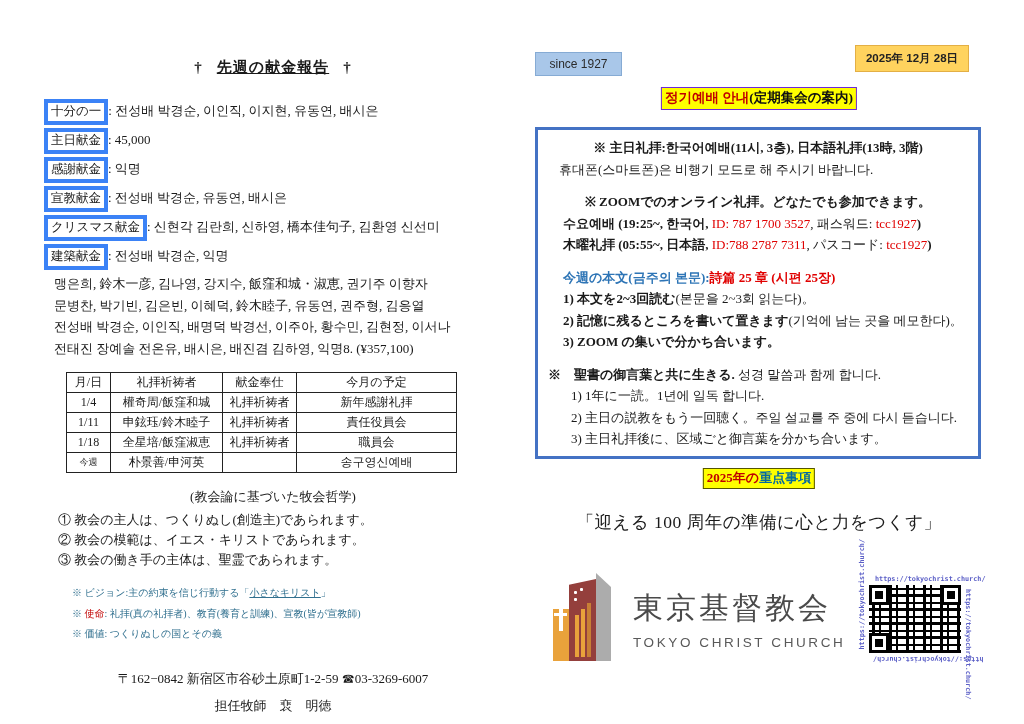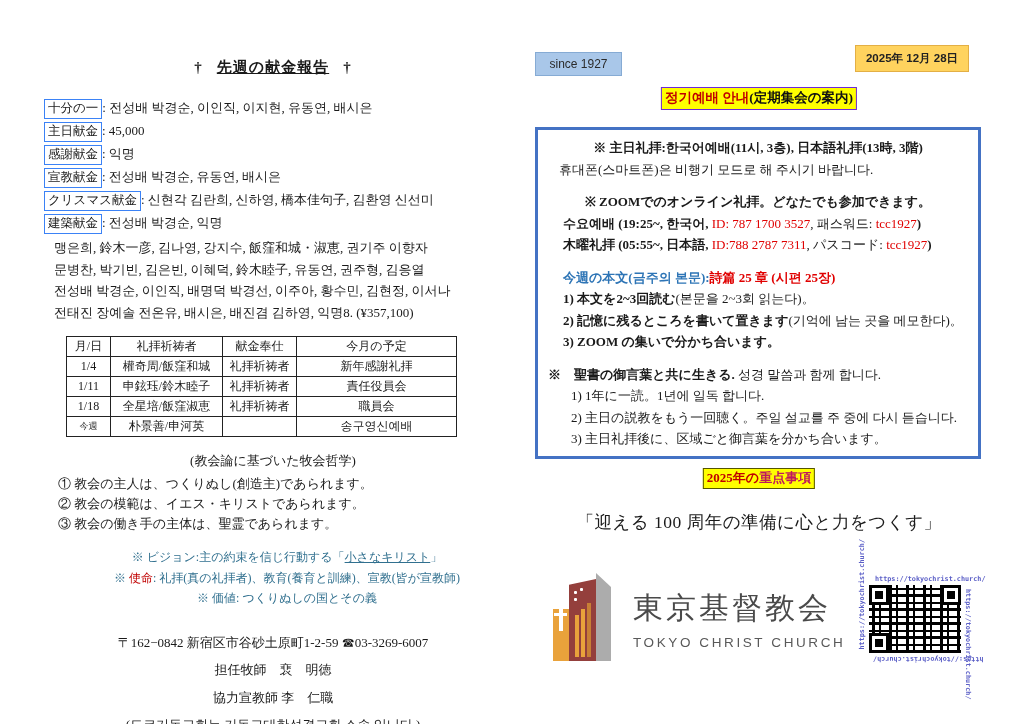--- a/index.html
+++ b/index.html
@@ -8,36 +8,36 @@
 
   .page { position:absolute; top:0; }
   .page-left  { left:44px;  top:58px; width:458px; }
   .page-right { left:535px; top:40px; width:448px; height:660px; }
 
   
   .report-title { text-align:center; font-size:15px; font-weight:bold; margin-bottom:22px; letter-spacing:1px; }
   .report-title .u { text-decoration:underline; margin:0 14px; }
 
   .offering-line { font-size:13px; line-height:17px; margin-bottom:3px; white-space:nowrap; }
-  .offering-label { display:inline-block; border:1px solid #3b82f6; padding:0px 3px 1px 3px; font-size:12.5px; }
+  .offering-label { display:inline-block; border:4px solid #3b82f6; padding:0px 3px 1px 3px; font-size:12.5px; }
   .offering-value { font-size:13px; }
 
   .cont-line { font-size:13px; line-height:21.5px; padding-left:10px; white-space:nowrap; }
 
   table.schedule { border-collapse:collapse; margin:13px 0 0 22px; font-size:12px; }
   table.schedule td, table.schedule th { border:1px solid #222; text-align:center; font-weight:normal; padding:1px 4px; height:19px; }
   .col-date { width:44px; } .col-prayer { width:112px; } .col-offer { width:74px; } .col-plan { width:160px; }
   .cell-small { font-size:9px; }
 
   .philosophy { margin-top:15px; }
   .philosophy-heading { text-align:center; font-size:13px; margin-bottom:4px; }
   .philosophy-item { font-size:13px; line-height:20px; padding-left:14px; white-space:nowrap; }
 
   .principles { margin-top:13px; padding-left:28px; }
-  .principle-line { font-size:12px; line-height:20.5px; color:#31708F; white-space:nowrap;text-align:center; }
+  .principle-line { font-size:10px; line-height:20.5px; color:#31708F; white-space:nowrap; }
   .principle-line .red { color:#C00000; }
   .principle-line .u { text-decoration:underline; }
 
   .footer-block { margin-top:20px; text-align:center; }
   .footer-line { font-size:13px; line-height:27.5px; white-space:nowrap; }
   .footer-note { text-decoration:underline; }
 
   
   .since-badge { position:absolute; left:0; top:12px; width:87px; height:24px;
     background:#A9C7E9; border:1px solid #86ABD4; color:#2b2b2b;
@@ -62,21 +62,21 @@
   .ib-indent3 { padding-left:23px; }
   .ib-gap { height:11px; }
   .ib-red { color:#E00000; }
   .ib-blue { color:#2E75B6; font-weight:bold; }
   .ib-scripture-red { color:#E00000; font-weight:bold; }
 
   .emphasis-badge { position:absolute; top:428px; left:50%; transform:translateX(-50%);
     background:#FFFF00; border:1px solid #555500; padding:0px 3px 1px 3px;
     font-size:13px; font-weight:bold; white-space:nowrap; }
   .emphasis-badge .red { color:#C00000; }
-  .emphasis-badge .black { color:#be185d; }
+  .emphasis-badge .black { color:#0369a1; }
 
   .slogan { position:absolute; top:470px; width:100%; text-align:center;
     font-size:17.5px; color:#1a1a1a; letter-spacing:0.5px; }
 
   
   .logo-block { position:absolute; top:533px; left:18px; display:flex; align-items:center; }
   .logo-icon { position:relative; width:64px; height:92px; margin-right:16px; }
   .logo-amber { position:absolute; left:0; bottom:4px; width:16px; height:52px; background:#E9A23B; }
   .logo-cross-v { position:absolute; left:6px; bottom:30px; width:3.5px; height:22px; background:#fff; }
   .logo-cross-h { position:absolute; left:1px; bottom:45px; width:13px; height:3.5px; background:#fff; }

